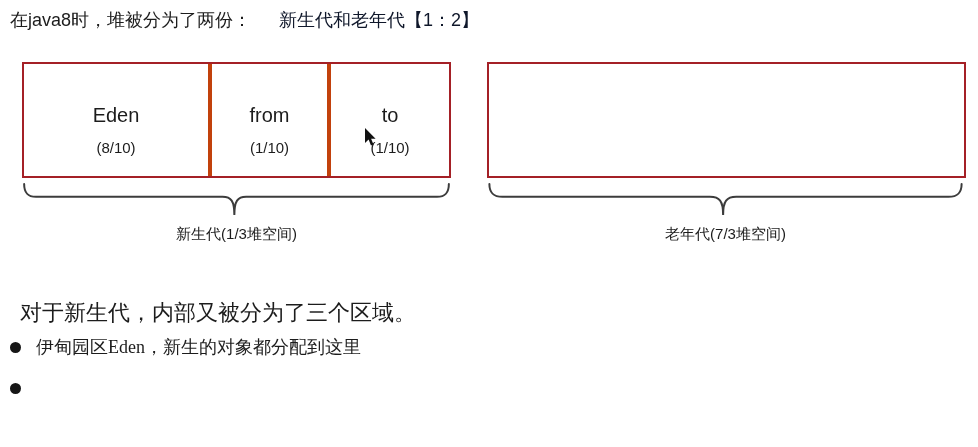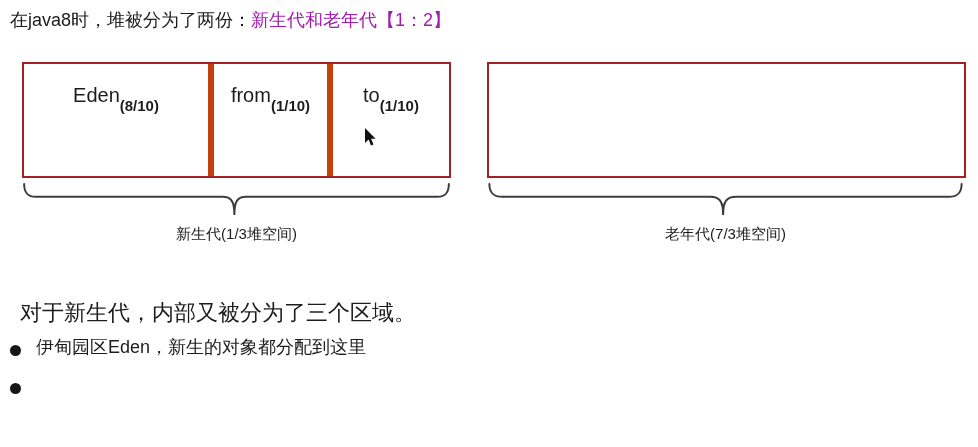--- a/index.html
+++ b/index.html
@@ -19,48 +19,48 @@
 
   
   .heading {
     position: absolute;
     left: 10px;
     top: 8px;
     font-size: 18px;
     font-weight: 400;
     white-space: nowrap;
   }
-  .heading .hl { color: #a21caf; }
+  .heading .hl { color: #0f172a; margin-left: 28px; }
 
   
   .genbox {
     position: absolute;
     top: 62px;
     height: 112px;
     border: 2px solid #a42026;
     background: #ffffff;
     display: flex;
   }
   .young-box { left: 22px;  width: 425px; }
   .old-box   { left: 487px; width: 475px; }
 
   .cell {
     display: flex;
-    flex-direction: row;
-    align-items: flex-start;
+    flex-direction: column;
+    align-items: center;
     justify-content: center;
     padding-top: 20px;
     box-sizing: border-box;
   }
-  .cell + .cell { border-left: 6px solid #c2410c; }
+  .cell + .cell { border-left: 4px solid #c2410c; }
   .cell-eden { width: 184px; }
   .cell-from { width: 119px; }
   .cell-to   { flex: 1; }
   .cell .cname { font-size: 20px; line-height: 22px; }
-  .cell .cfrac { font-size: 15px; line-height: 17px; margin-top: 13px; font-weight: bold; }
+  .cell .cfrac { font-size: 15px; line-height: 17px; margin-top: 13px; }
 
   
   .brace {
     position: absolute;
     top: 183px;
     height: 34px;
   }
   .brace-young { left: 22px;  width: 429px; }
   .brace-old   { left: 487px; width: 477px; }
   .brace svg { width: 100%; height: 100%; display: block; }
@@ -93,24 +93,25 @@
     font-size: 22px;
   }
   .blist {
     position: absolute;
     left: 10px;
     top: 336px;
     width: 950px;
   }
   .bitem {
     display: flex;
-    align-items: center;
+    align-items: flex-start;
     margin-bottom: 18px;
     font-size: 18px;
     line-height: 23px;
+    font-family: Liberation Serif, serif;
   }
   .bdot {
     width: 11px;
     height: 11px;
     border-radius: 50%;
     background: #161616;
     margin: 6px 15px 0 0;
     flex: 0 0 auto;
   }
 </style>

